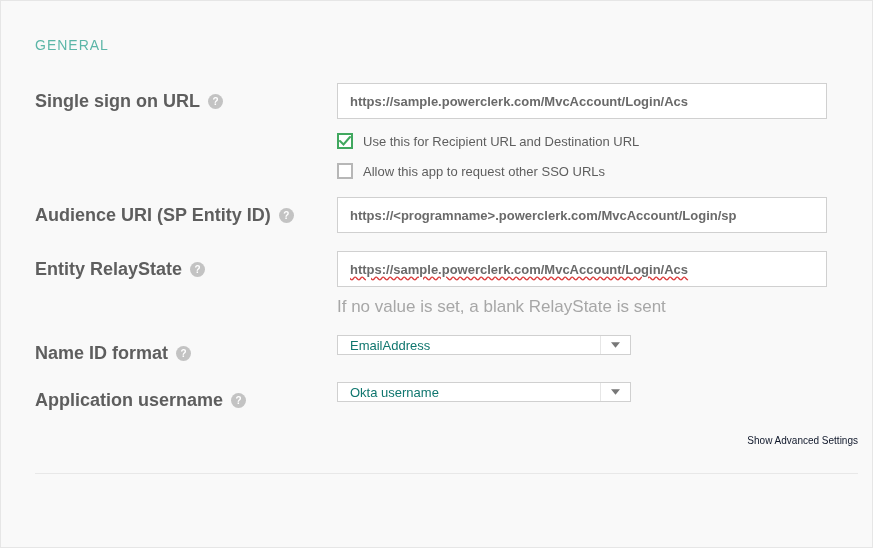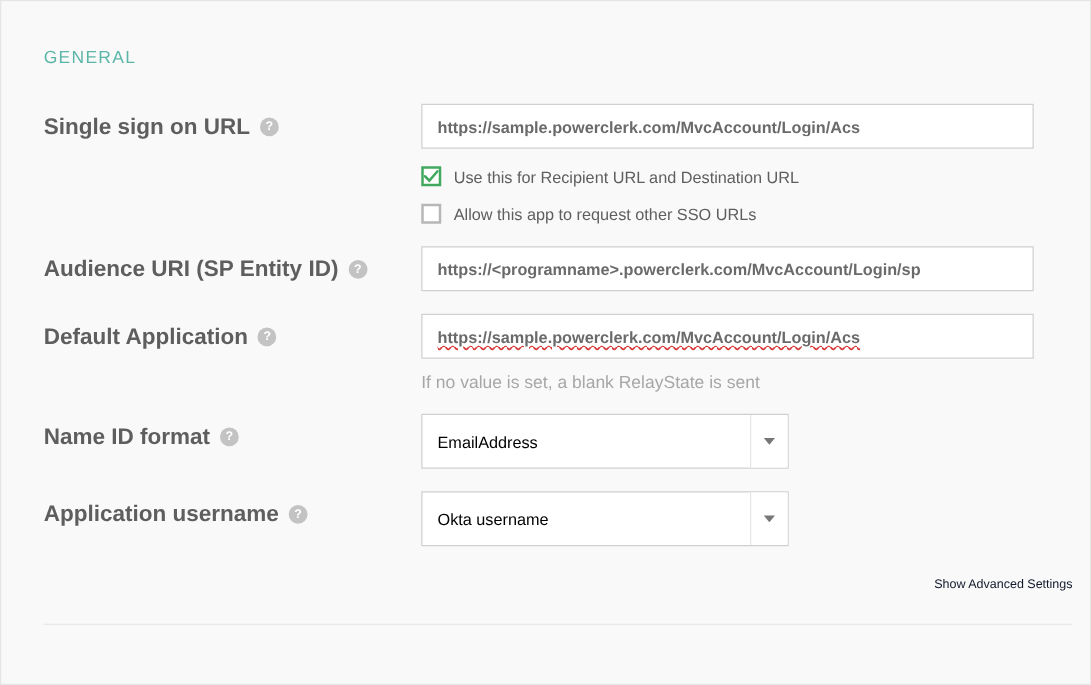--- a/index.html
+++ b/index.html
@@ -91,35 +91,35 @@
       cursor: pointer;
       flex-shrink: 0;
     }
     .chk.checked {
       border-color: #41a85f;
     }
     .chk.checked svg { display: block; }
     .chk svg { display: none; width: 12px; height: 12px; }
     .hint-text {
       color: #a7a7a7;
-      font-size: 14px;
+      font-size: 17px;
       margin-top: 10px;
     }
     .select-wrap {
       position: relative;
       width: 294px;
     }
     .select-box {
       width: 100%;
-      height: 44px;
+      height: 20px;
       border: 1px solid #d0d0d0;
       background: #fff;
       padding: 0 32px 0 12px;
       font-size: 13px;
-      color: #000000;
+      color: #0f766e;
       display: flex;
       align-items: center;
       cursor: pointer;
       position: relative;
     }
     .select-chevron {
       position: absolute;
       right: 0;
       top: 0;
       width: 30px;
@@ -190,21 +190,21 @@
       <span class="label-text">Audience URI (SP Entity ID)</span>
       <span class="help-icon">?</span>
     </div>
     <div class="input-col">
       <input type="text" class="text-input" value="https://&lt;programname&gt;.powerclerk.com/MvcAccount/Login/sp" style="">
     </div>
   </div>
 
   <div class="form-row">
     <div class="label-col">
-      <span class="label-text">Default Application</span>
+      <span class="label-text">Entity RelayState</span>
       <span class="help-icon">?</span>
     </div>
     <div class="input-col">
       <div class="text-input" style="display:flex;align-items:center;max-width:490px;">
         <span class="spellcheck-underline">https://sample.powerclerk.com/MvcAccount/Login/Acs</span>
       </div>
       <div class="hint-text">If no value is set, a blank RelayState is sent</div>
     </div>
   </div>
 

